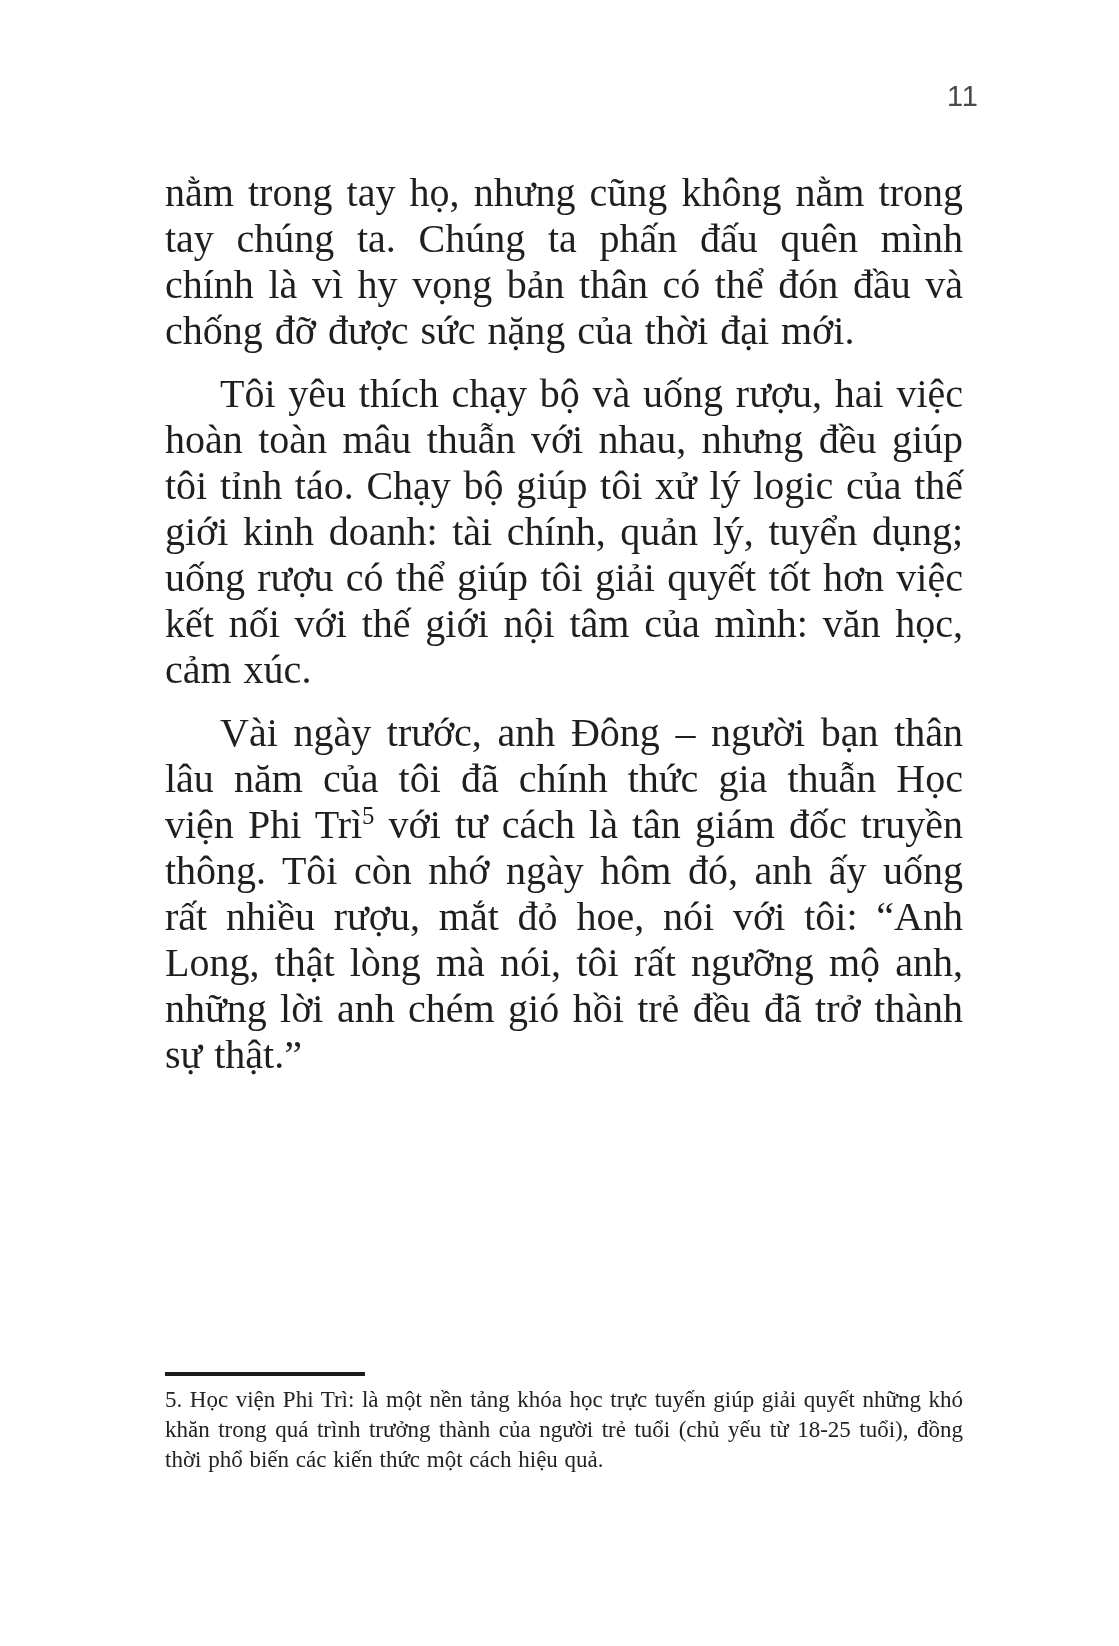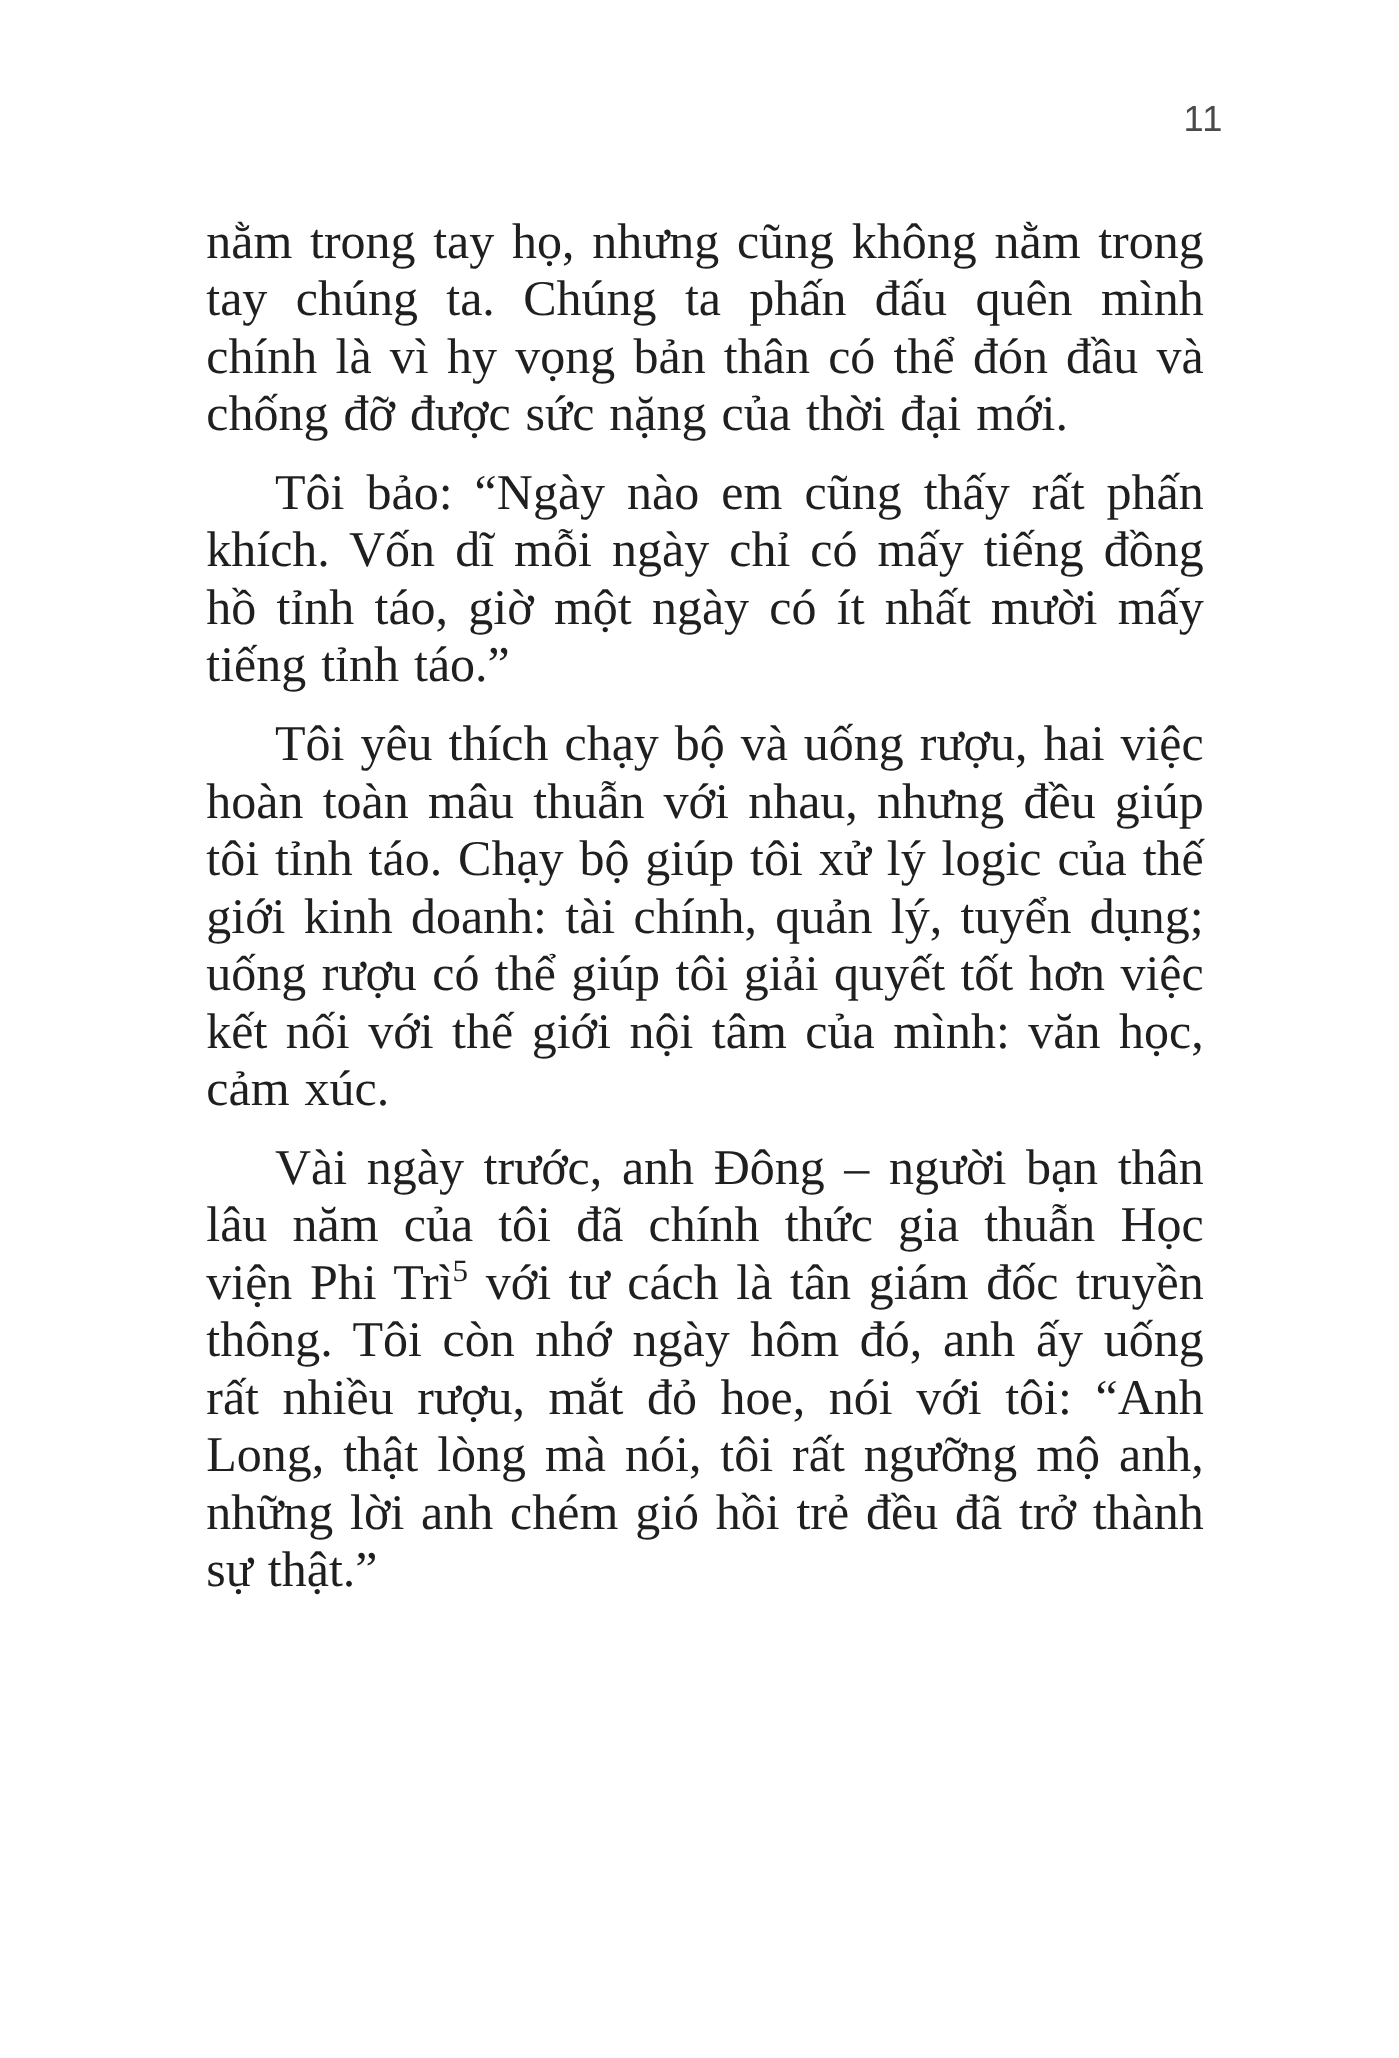--- a/index.html
+++ b/index.html
@@ -74,23 +74,26 @@
 
 <div class="page">
 
   <div class="page-number">11</div>
 
   <div class="content">
 
     <p class="continuation">nằm trong tay họ, nhưng cũng không nằm trong tay chúng ta. Chúng ta phấn đấu quên mình chính là vì hy vọng bản thân có thể đón đầu và chống đỡ được sức nặng của thời đại mới.</p>
 
 
-    <p>Tôi bảo: “Ngày nào em cũng thấy rất phấn khích. Vốn dĩ mỗi ngày chỉ có mấy tiếng đồng hồ tỉnh táo, giờ một ngày có ít nhất mười mấy tiếng tỉnh táo.”</p>
 
     <p>Tôi yêu thích chạy bộ và uống rượu, hai việc hoàn toàn mâu thuẫn với nhau, nhưng đều giúp tôi tỉnh táo. Chạy bộ giúp tôi xử lý logic của thế giới kinh doanh: tài chính, quản lý, tuyển dụng; uống rượu có thể giúp tôi giải quyết tốt hơn việc kết nối với thế giới nội tâm của mình: văn học, cảm xúc.</p>
 
     <p><span>Vài ngày trước, anh Đông – người bạn thân lâu năm của tôi đã chính thức gia thuẫn Học viện Phi Trì</span><sup>5</sup><span> với tư cách là tân giám đốc truyền thông. Tôi còn nhớ ngày hôm đó, anh ấy uống rất nhiều rượu, mắt đỏ hoe, nói với tôi: “Anh Long, thật lòng mà nói, tôi rất ngưỡng mộ anh, những lời anh chém gió hồi trẻ đều đã trở thành sự thật.”</span></p>
 
 
   </div>
 
+  <div class="footnote-area">
+    <div class="footnote-rule"></div>
+    <div class="footnote-text">5. Học viện Phi Trì: là một nền tảng khóa học trực tuyến giúp giải quyết những khó khăn trong quá trình trưởng thành của người trẻ tuổi (chủ yếu từ 18-25 tuổi), đồng thời phổ biến các kiến thức một cách hiệu quả.</div>
+  </div>
 
 </div>
 
 </body></html>

